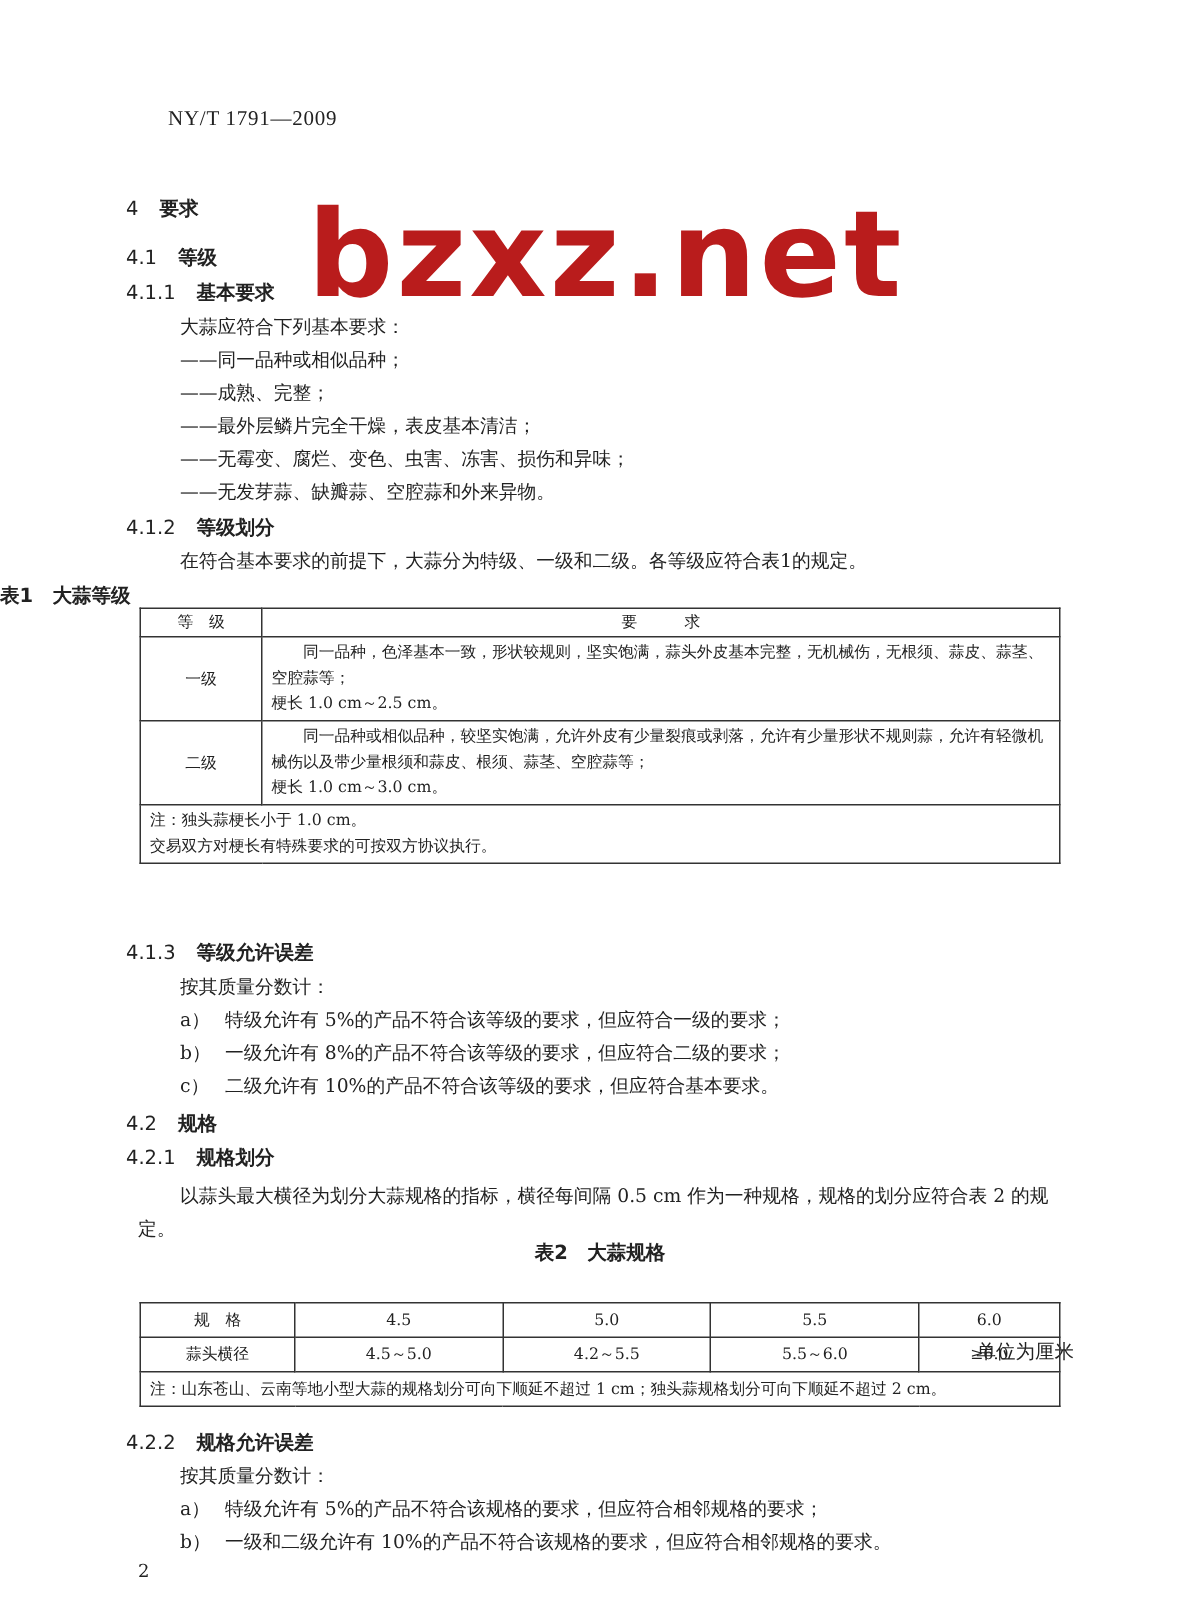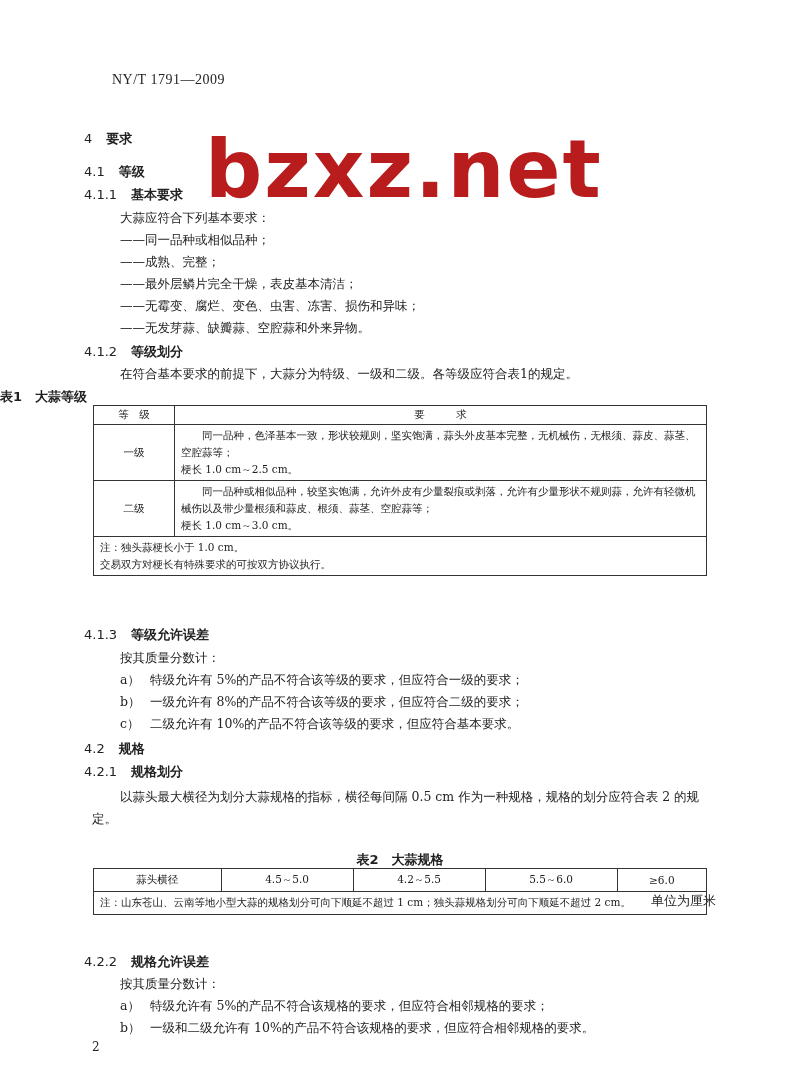--- a/index.html
+++ b/index.html
@@ -92,25 +92,32 @@
 <div class="abs p" style="left:120px;top:716px;"><span style="display:inline-block;width:30px;">c）</span><span>二级允许有 10%的产品不符合该等级的要求，但应符合基本要求。</span></div>
 
 <div class="abs h" style="left:84px;top:740px;">
   <span class="num">4.2</span><span>规格</span>
 </div>
 <div class="abs h" style="left:84px;top:763px;">
   <span class="num">4.2.1</span><span>规格划分</span>
 </div>
 <div class="abs p" style="left:92px;top:786px;width:620px;text-indent:28px;line-height:22px;">以蒜头最大横径为划分大蒜规格的指标，横径每间隔 0.5 cm 作为一种规格，规格的划分应符合表 2 的规定。</div>
 
-<div class="abs cap" style="left:0;width:800px;text-align:center;top:826px;margin-top:25px;">表2　大蒜规格</div>
+<div class="abs cap" style="left:0;width:800px;text-align:center;top:826px;">表2　大蒜规格</div>
 <div class="abs unit">单位为厘米</div>
 
 <table class="abs t2">
   <tbody>
+      <tr>
+    <td style="width:90px;">规　格</td>
+    <td>4.5</td>
+    <td>5.0</td>
+    <td>5.5</td>
+    <td>6.0</td>
+  </tr>
   <tr>
     <td>蒜头横径</td>
     <td>4.5～5.0</td>
     <td>4.2～5.5</td>
     <td>5.5～6.0</td>
     <td>≥6.0</td>
   </tr>
   <tr>
     <td colspan="5" class="note">注：山东苍山、云南等地小型大蒜的规格划分可向下顺延不超过 1 cm；独头蒜规格划分可向下顺延不超过 2 cm。</td>
   </tr>

